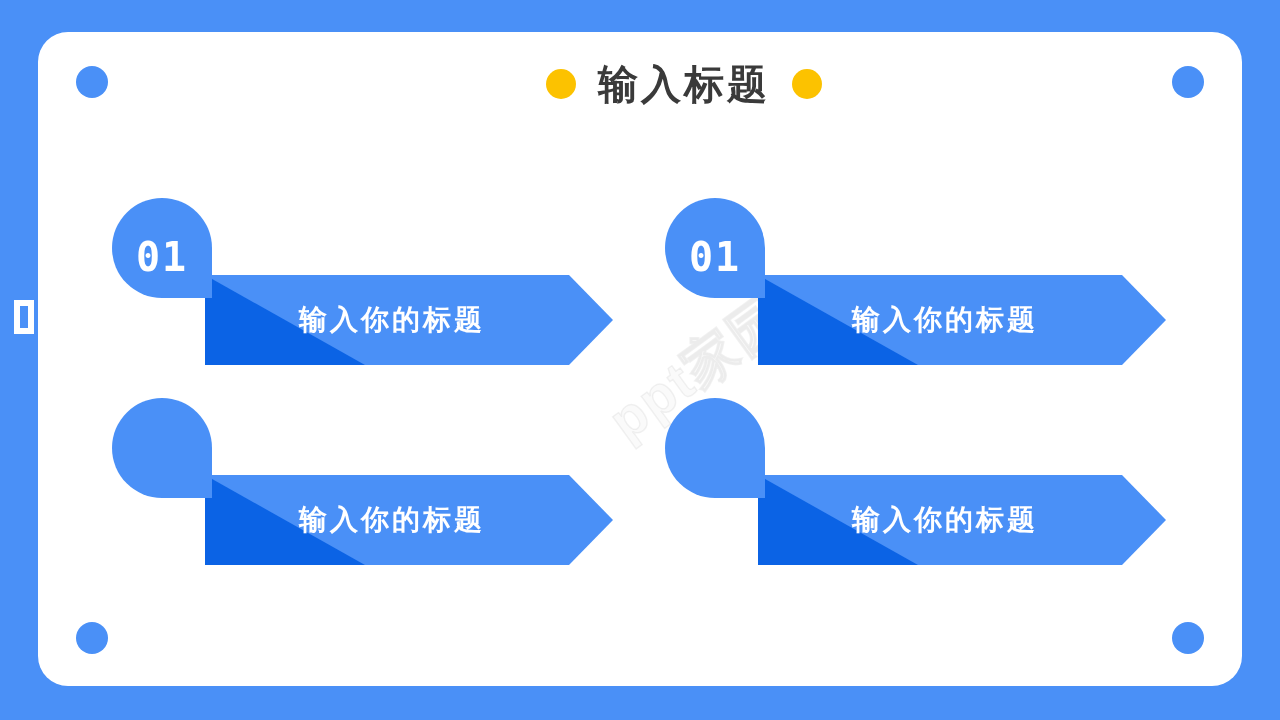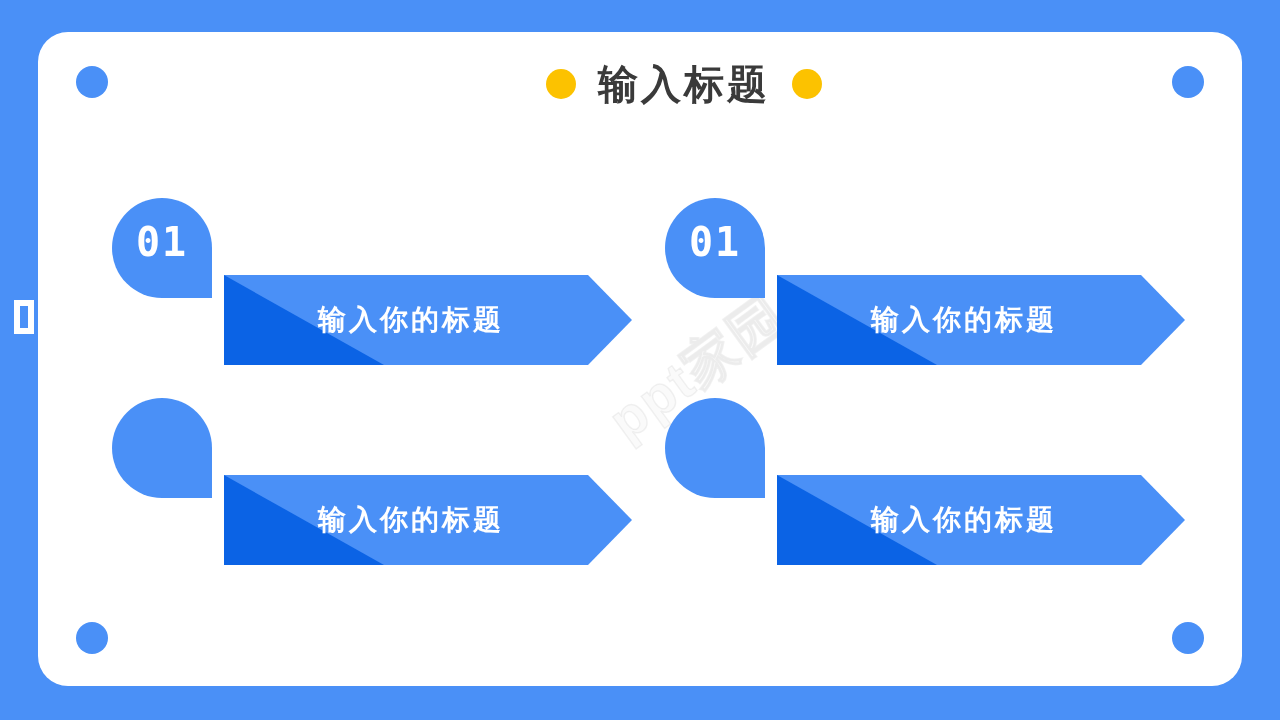--- a/index.html
+++ b/index.html
@@ -138,39 +138,39 @@
     top: 0;
     width: 100px;
     height: 100px;
     background: #4a90f7;
     border-radius: 50% 50% 0 50%;
     z-index: 2;
   }
   .pin-number {
     position: absolute;
     left: 0;
-    top: 0;
+    top: 15px;
     width: 100px;
     height: 88px;
     display: flex;
     align-items: center;
     justify-content: center;
     color: #ffffff;
     font-size: 40px;
     font-weight: bold;
     letter-spacing: 2px;
     font-family: "DejaVu Sans Mono", "Liberation Mono", monospace;
     z-index: 3;
     pointer-events: none;
   }
 
   
   .banner {
     position: absolute;
-    left: 112px;
+    left: 93px;
     top: 77px;
     width: 408px;
     height: 90px;
     z-index: 1;
   }
   .banner-bg {
     position: absolute;
     inset: 0;
     background: #4a90f7;
     clip-path: polygon(0 0, calc(100% - 44px) 0, 100% 50%, calc(100% - 44px) 100%, 0 100%);

